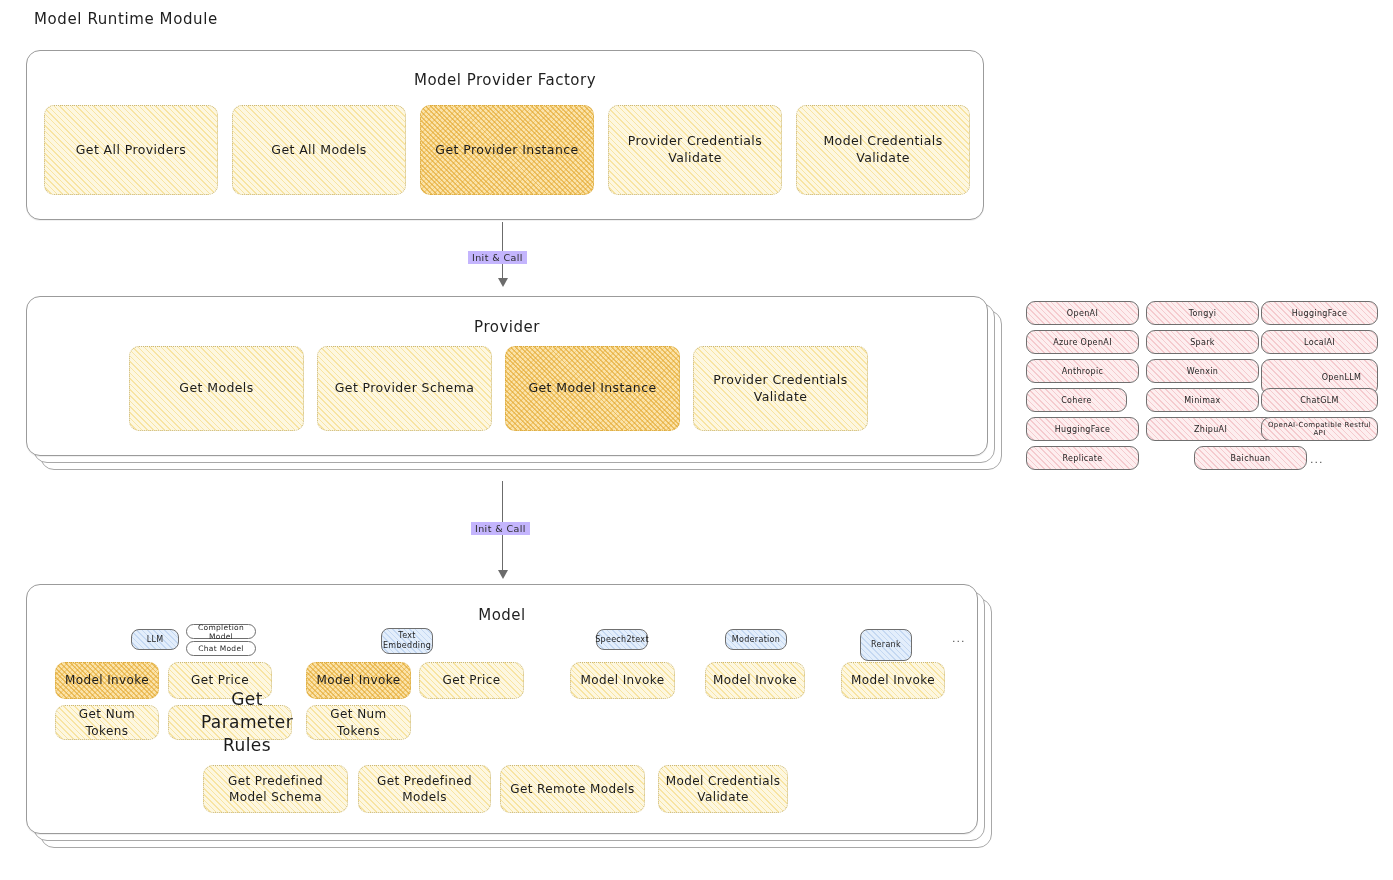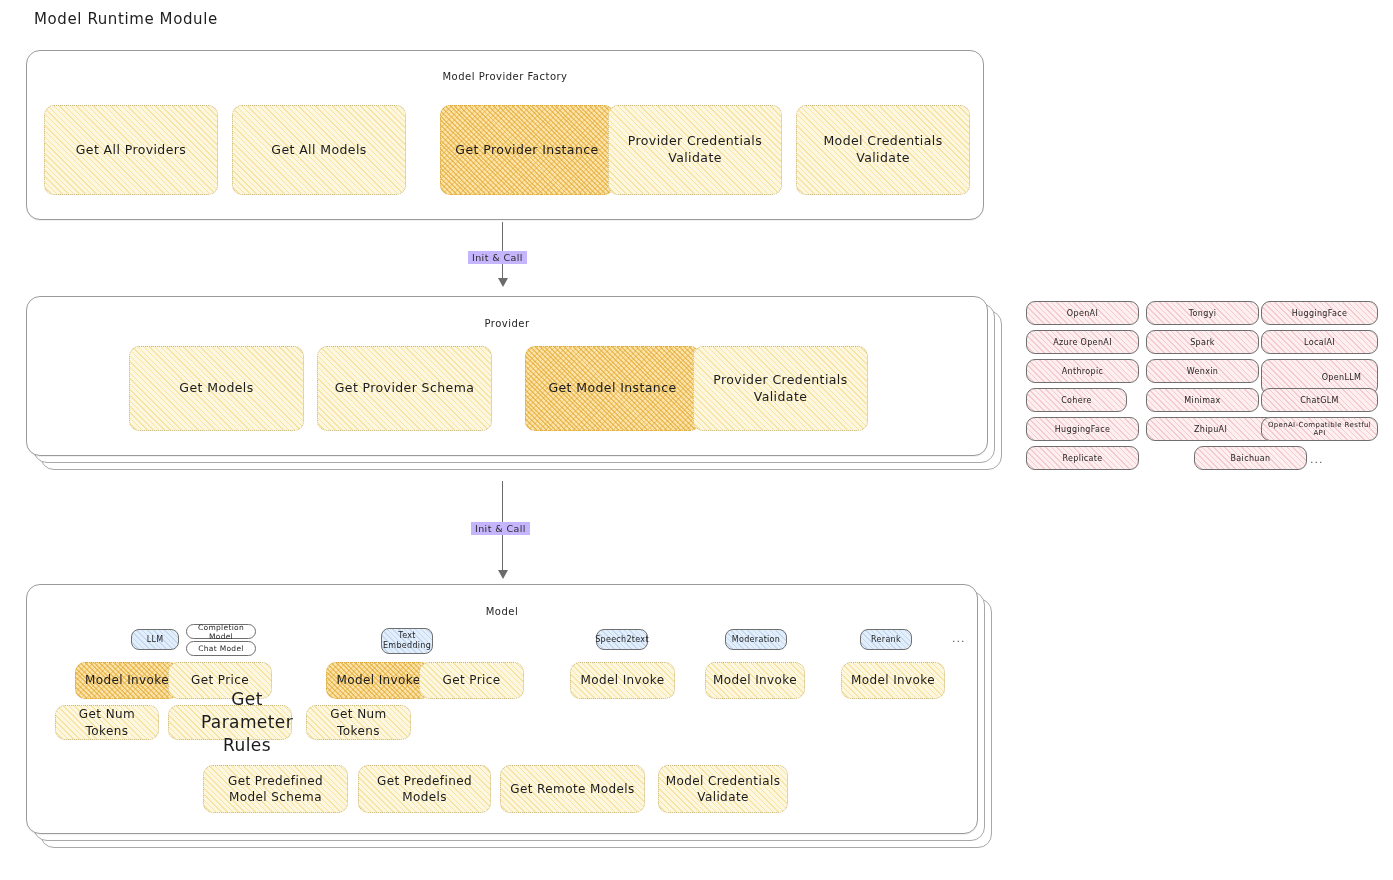--- a/index.html
+++ b/index.html
@@ -36,21 +36,21 @@
     position: absolute;
     background: #fff;
     border: 1.3px solid #a8a8a8;
     border-radius: 14px;
   }
 
   .panel-title {
     position: absolute;
     left: 0; right: 0;
     text-align: center;
-    font-size: 10px;
+    font-size: 15px;
     color: #1f1f1f;
     letter-spacing: .5px;
   }
 
   
   .hbox {
     position: absolute;
     border: 1.4px dotted #c9b779;
     border-radius: 10px;
     display: flex;
@@ -77,21 +77,20 @@
       repeating-linear-gradient(45deg,
         rgba(224,160,30,.55) 0px,
         rgba(224,160,30,.55) 1.4px,
         rgba(255,255,255,0) 1.4px,
         rgba(255,255,255,0) 3.4px),
       repeating-linear-gradient(-45deg,
         rgba(224,160,30,.30) 0px,
         rgba(224,160,30,.30) 1.2px,
         rgba(255,255,255,0) 1.2px,
         rgba(255,255,255,0) 4px);
-    margin-left: 20px;
   }
 
   
   .chip-p {
     position: absolute;
     border: 1.3px solid #6f6f6f;
     border-radius: 9px;
     display: flex;
     align-items: center;
     justify-content: center;
@@ -243,21 +242,21 @@
     <div class="hbox" style="left: 55px; top: 705px; width: 104px; height: 35px; font-size: 12px;">Get Num Tokens</div>
     <div class="hbox" style="left: 168px; top: 705px; width: 124px; height: 35px; font-size: 17px; padding-left: 40px;">Get Parameter Rules</div>
     <div class="chip-b" style="left: 381px; width: 52px; top: 628px; height: 26px; padding: 0px 3px;">Text Embedding</div>
     <div class="hbox hl" style="left: 306px; top: 662px; width: 105px; height: 37px; font-size: 12px;">Model Invoke</div>
     <div class="hbox" style="left: 419px; top: 662px; width: 105px; height: 37px; font-size: 12px;">Get Price</div>
     <div class="hbox" style="left: 306px; top: 705px; width: 105px; height: 35px; font-size: 12px;">Get Num Tokens</div>
     <div class="chip-b" style="left: 596px; width: 52px; top: 629px; height: 21px;">Speech2text</div>
     <div class="hbox" style="left: 570px; top: 662px; width: 105px; height: 37px; font-size: 12px;">Model Invoke</div>
     <div class="chip-b" style="left: 725px; width: 62px; top: 629px; height: 21px;">Moderation</div>
     <div class="hbox" style="left: 705px; top: 662px; width: 100px; height: 37px; font-size: 12px;">Model Invoke</div>
-    <div class="chip-b" style="left: 860px; width: 52px; top: 629px; height: 21px;">Rerank</div>
+    <div class="chip-b" style="left: 860px; width: 52px; top: 629px; height: 32px;">Rerank</div>
     <div class="hbox" style="left: 841px; top: 662px; width: 104px; height: 37px; font-size: 12px;">Model Invoke</div>
   </div>
 <div class="ellipsis" style="left:952px; top:632px;">...</div>
 
 <div id="model-common-ops">
     <div class="hbox" style="left: 203px; top: 765px; width: 145px; height: 48px; font-size: 12px;">Get Predefined Model Schema</div>
     <div class="hbox" style="left: 358px; top: 765px; width: 133px; height: 48px; font-size: 12px;">Get Predefined Models</div>
     <div class="hbox" style="left: 500px; top: 765px; width: 145px; height: 48px; font-size: 12px;">Get Remote Models</div>
     <div class="hbox" style="left: 658px; top: 765px; width: 130px; height: 48px; font-size: 12px;">Model Credentials Validate</div>
   </div>

